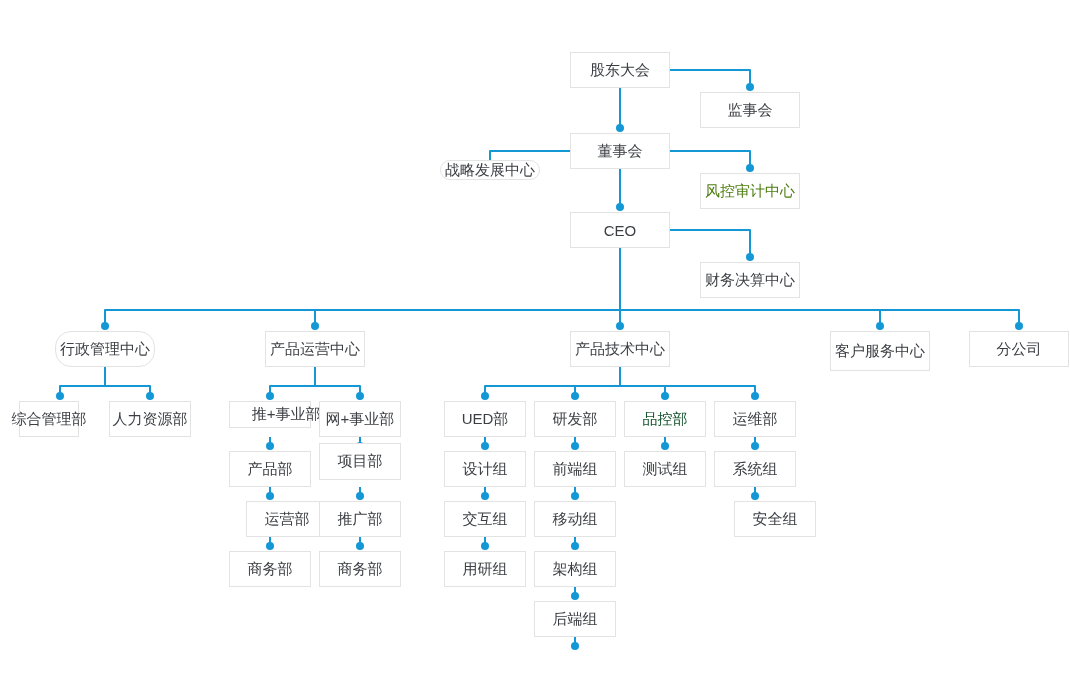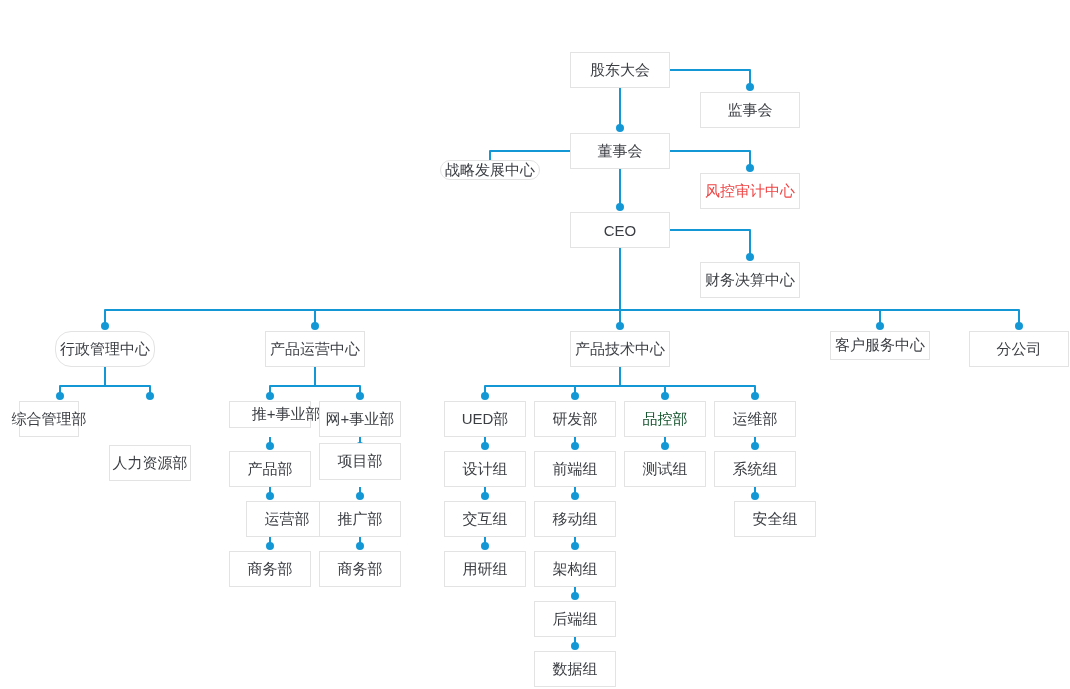--- a/index.html
+++ b/index.html
@@ -111,30 +111,30 @@
       <circle cx="575" cy="646" r="4" fill="#1398d5"></circle>
       <circle cx="665" cy="446" r="4" fill="#1398d5"></circle>
       <circle cx="755" cy="446" r="4" fill="#1398d5"></circle>
       <circle cx="755" cy="496" r="4" fill="#1398d5"></circle>
     </svg>
 
 <div class="node" style="left: 570px; top: 52px; width: 100px; height: 36px; border-color: rgb(227, 227, 227); background: rgb(255, 255, 255); color: rgb(59, 62, 67);">股东大会</div>
     <div class="node" style="left: 700px; top: 92px; width: 100px; height: 36px; border-color: rgb(227, 227, 227); background: rgb(255, 255, 255); color: rgb(59, 62, 67);">监事会</div>
     <div class="node" style="left: 570px; top: 133px; width: 100px; height: 36px; border-color: rgb(227, 227, 227); background: rgb(255, 255, 255); color: rgb(59, 62, 67);">董事会</div>
     <div class="node" style="left: 440px; top: 160px; width: 100px; height: 20px; border-color: rgb(227, 227, 227); background: rgb(255, 255, 255); color: rgb(59, 62, 67); border-radius: 18px;">战略发展中心</div>
-    <div class="node" style="left: 700px; top: 173px; width: 100px; height: 36px; border-color: rgb(227, 227, 227); background: rgb(255, 255, 255); color: #ef4444;">风控审计中心</div>
+    <div class="node" style="left: 700px; top: 173px; width: 100px; height: 36px; border-color: rgb(227, 227, 227); background: rgb(255, 255, 255); color: #4d7c0f;">风控审计中心</div>
     <div class="node" style="left: 570px; top: 212px; width: 100px; height: 36px; border-color: rgb(227, 227, 227); background: rgb(255, 255, 255); color: rgb(59, 62, 67);">CEO</div>
     <div class="node" style="left: 700px; top: 262px; width: 100px; height: 36px; border-color: rgb(227, 227, 227); background: rgb(255, 255, 255); color: rgb(59, 62, 67);">财务决算中心</div>
     <div class="node" style="left: 55px; top: 331px; width: 100px; height: 36px; border-color: rgb(227, 227, 227); background: rgb(255, 255, 255); color: rgb(59, 62, 67); border-radius: 16px;">行政管理中心</div>
     <div class="node" style="left: 265px; top: 331px; width: 100px; height: 36px; border-color: rgb(227, 227, 227); background: rgb(255, 255, 255); color: rgb(59, 62, 67);">产品运营中心</div>
     <div class="node" style="left: 570px; top: 331px; width: 100px; height: 36px; border-color: rgb(227, 227, 227); background: rgb(255, 255, 255); color: rgb(59, 62, 67);">产品技术中心</div>
-    <div class="node" style="left: 830px; top: 331px; width: 100px; height: 29px; border-color: rgb(227, 227, 227); background: rgb(255, 255, 255); color: rgb(59, 62, 67);">客户服务中心</div>
+    <div class="node" style="left: 830px; top: 331px; width: 100px; height: 40px; border-color: rgb(227, 227, 227); background: rgb(255, 255, 255); color: rgb(59, 62, 67);">客户服务中心</div>
     <div class="node" style="left: 969px; top: 331px; width: 100px; height: 36px; border-color: rgb(227, 227, 227); background: rgb(255, 255, 255); color: rgb(59, 62, 67);">分公司</div>
     <div class="node" style="left: 19px; top: 401px; width: 60px; height: 36px; border-color: rgb(227, 227, 227); background: rgb(255, 255, 255); color: rgb(59, 62, 67);">综合管理部</div>
-    <div class="node" style="left: 109px; top: 401px; width: 82px; height: 36px; border-color: rgb(227, 227, 227); background: rgb(255, 255, 255); color: rgb(59, 62, 67); margin-top: 44px;">人力资源部</div>
+    <div class="node" style="left: 109px; top: 401px; width: 82px; height: 36px; border-color: rgb(227, 227, 227); background: rgb(255, 255, 255); color: rgb(59, 62, 67);">人力资源部</div>
     <div class="node" style="left: 229px; top: 401px; width: 82px; height: 27px; border-color: rgb(227, 227, 227); background: rgb(255, 255, 255); color: rgb(59, 62, 67); padding-left: 32px;">推+事业部</div>
     <div class="node" style="left: 319px; top: 401px; width: 82px; height: 36px; border-color: rgb(227, 227, 227); background: rgb(255, 255, 255); color: rgb(59, 62, 67);">网+事业部</div>
     <div class="node" style="left: 229px; top: 451px; width: 82px; height: 36px; border-color: rgb(227, 227, 227); background: rgb(255, 255, 255); color: rgb(59, 62, 67);">产品部</div>
     <div class="node" style="left: 319px; top: 443px; width: 82px; height: 37px; border-color: rgb(227, 227, 227); background: rgb(255, 255, 255); color: rgb(59, 62, 67);">项目部</div>
     <div class="node" style="left: 229px; top: 501px; width: 82px; height: 36px; border-color: rgb(227, 227, 227); background: rgb(255, 255, 255); color: rgb(59, 62, 67); margin-left: 17px;">运营部</div>
     <div class="node" style="left: 319px; top: 501px; width: 82px; height: 36px; border-color: rgb(227, 227, 227); background: rgb(255, 255, 255); color: rgb(59, 62, 67);">推广部</div>
     <div class="node" style="left: 229px; top: 551px; width: 82px; height: 36px; border-color: rgb(227, 227, 227); background: rgb(255, 255, 255); color: rgb(59, 62, 67);">商务部</div>
     <div class="node" style="left: 319px; top: 551px; width: 82px; height: 36px; border-color: rgb(227, 227, 227); background: rgb(255, 255, 255); color: rgb(59, 62, 67);">商务部</div>
     <div class="node" style="left: 444px; top: 401px; width: 82px; height: 36px; border-color: rgb(227, 227, 227); background: rgb(255, 255, 255); color: rgb(59, 62, 67);">UED部</div>
     <div class="node" style="left: 534px; top: 401px; width: 82px; height: 36px; border-color: rgb(227, 227, 227); background: rgb(255, 255, 255); color: rgb(59, 62, 67);">研发部</div>
@@ -143,14 +143,13 @@
     <div class="node" style="left: 444px; top: 451px; width: 82px; height: 36px; border-color: rgb(227, 227, 227); background: rgb(255, 255, 255); color: rgb(59, 62, 67);">设计组</div>
     <div class="node" style="left: 534px; top: 451px; width: 82px; height: 36px; border-color: rgb(227, 227, 227); background: rgb(255, 255, 255); color: rgb(59, 62, 67);">前端组</div>
     <div class="node" style="left: 624px; top: 451px; width: 82px; height: 36px; border-color: rgb(227, 227, 227); background: rgb(255, 255, 255); color: rgb(59, 62, 67);">测试组</div>
     <div class="node" style="left: 714px; top: 451px; width: 82px; height: 36px; border-color: rgb(227, 227, 227); background: rgb(255, 255, 255); color: rgb(59, 62, 67);">系统组</div>
     <div class="node" style="left: 444px; top: 501px; width: 82px; height: 36px; border-color: rgb(227, 227, 227); background: rgb(255, 255, 255); color: rgb(59, 62, 67);">交互组</div>
     <div class="node" style="left: 534px; top: 501px; width: 82px; height: 36px; border-color: rgb(227, 227, 227); background: rgb(255, 255, 255); color: rgb(59, 62, 67);">移动组</div>
     <div class="node" style="left: 734px; top: 501px; width: 82px; height: 36px; border-color: rgb(227, 227, 227); background: rgb(255, 255, 255); color: rgb(59, 62, 67);">安全组</div>
     <div class="node" style="left: 444px; top: 551px; width: 82px; height: 36px; border-color: rgb(227, 227, 227); background: rgb(255, 255, 255); color: rgb(59, 62, 67);">用研组</div>
     <div class="node" style="left: 534px; top: 551px; width: 82px; height: 36px; border-color: rgb(227, 227, 227); background: rgb(255, 255, 255); color: rgb(59, 62, 67);">架构组</div>
     <div class="node" style="left: 534px; top: 601px; width: 82px; height: 36px; border-color: rgb(227, 227, 227); background: rgb(255, 255, 255); color: rgb(59, 62, 67);">后端组</div>
-    <div class="node" style="left: 534px; top: 651px; width: 82px; height: 36px; border-color: rgb(227, 227, 227); background: rgb(255, 255, 255); color: rgb(59, 62, 67);">数据组</div>
   </div>
 
 </body></html>

